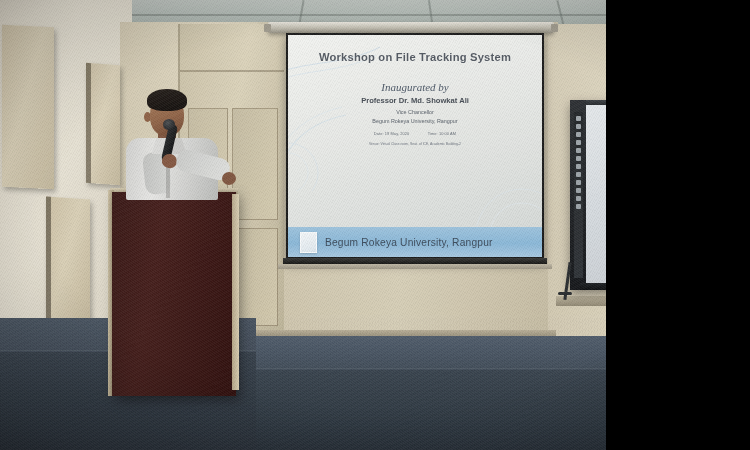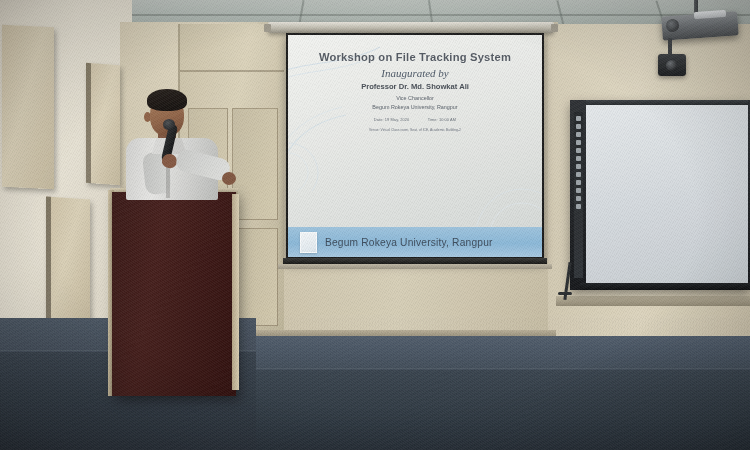--- a/index.html
+++ b/index.html
@@ -1,21 +1,21 @@
 <!DOCTYPE html>
 <html><head>
 <meta charset="utf-8">
 <title>Workshop Inauguration Photo</title>
 <style>
   html,body{margin:0;padding:0;background:#000;}
   body{font-family:"Liberation Sans",sans-serif;}
 
   .scene{
     position:relative;
-    width:750px;height:450px;
+    width:606px;height:450px;
     overflow:hidden;
     background:#d946ef;
   }
 
   
   .ceiling{
     position:absolute;left:0;top:0;width:750px;height:30px;
     background:linear-gradient(180deg,#b9c0bb 0%,#a9b2ad 55%,#9aa49f 100%);
   }
   .ceiling-beam{
@@ -112,21 +112,21 @@
     position:absolute;pointer-events:none;opacity:.5;
   }
   .slide-title{
     font-family:"Liberation Sans",sans-serif;
     font-size:11.2px;font-weight:700;color:#555b63;
     letter-spacing:.2px;
     position:relative;z-index:2;
     text-shadow:0 0 1px rgba(255,255,255,.9);
   }
   .slide-script{
-    margin-top:4px;
+    margin-top:18px;
     font-family:"Liberation Serif",serif;
     font-style:italic;font-size:11px;color:#4f5a68;
     position:relative;z-index:2;
   }
   .slide-name{
     margin-top:3px;
     font-size:7.6px;font-weight:700;color:#4a5058;
     position:relative;z-index:2;
   }
   .slide-sub{

